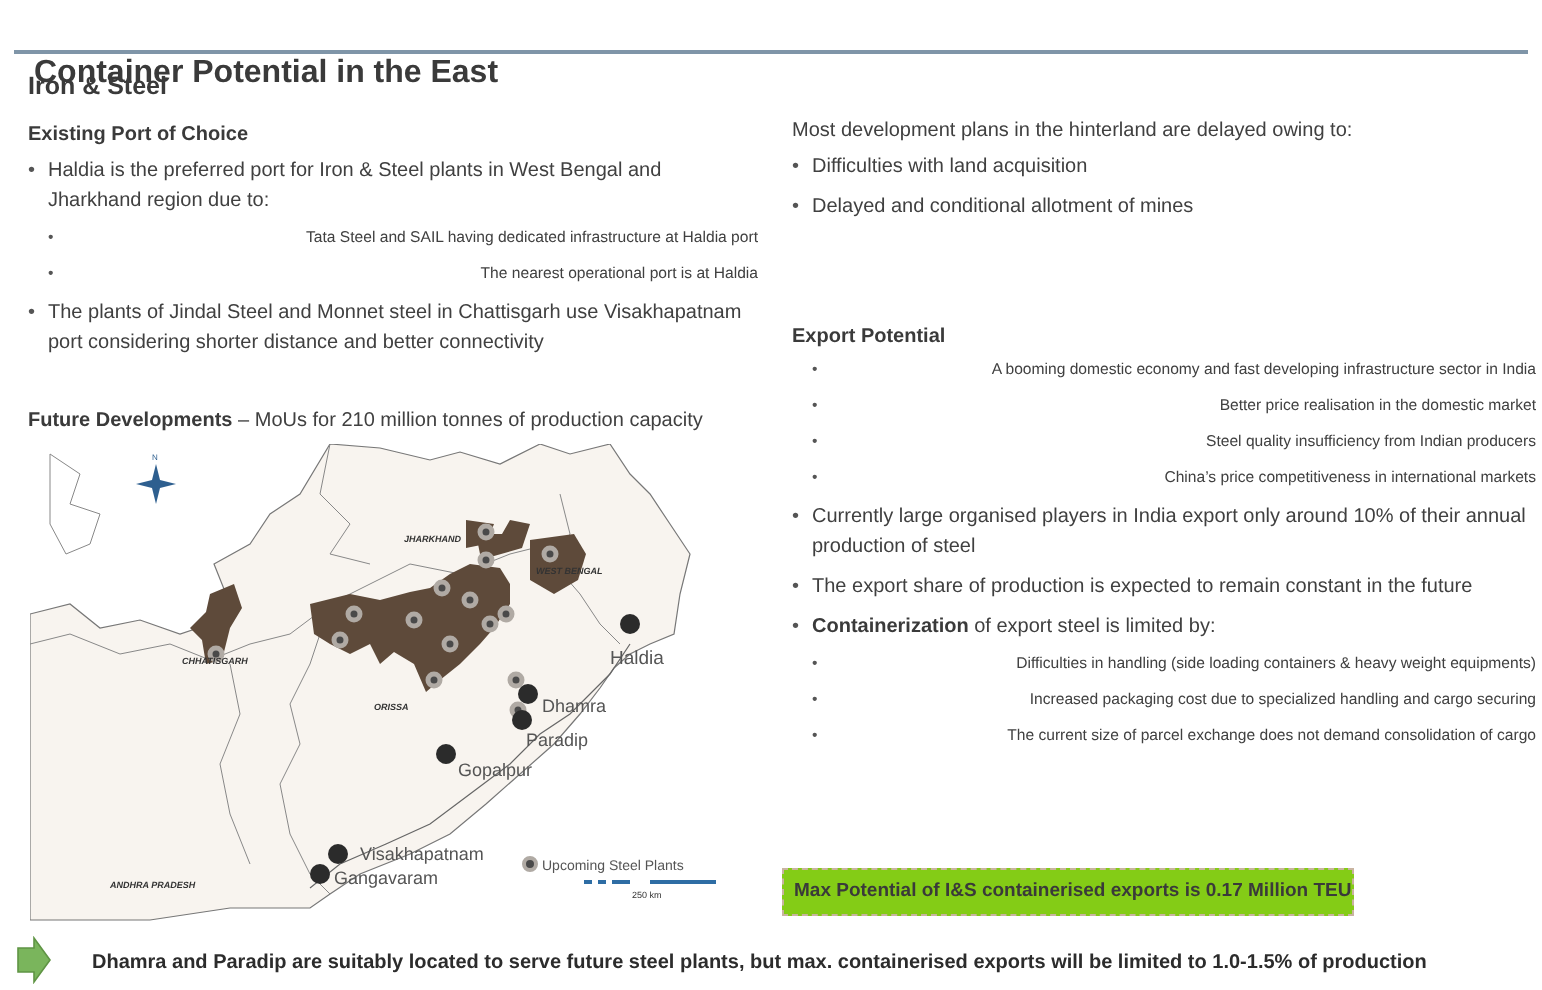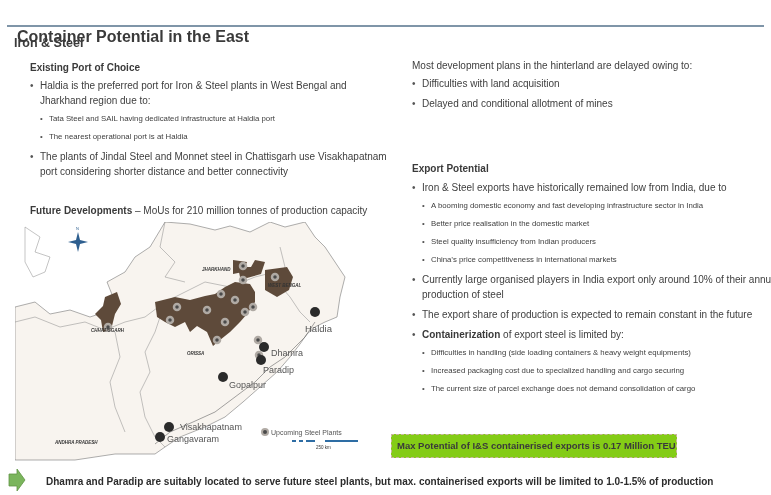--- a/index.html
+++ b/index.html
@@ -2,24 +2,24 @@
 <html><head>
 <meta charset="utf-8">
 <style>
   html, body { margin:0; padding:0; background:#ffffff; }
   body { width:771px; height:495px; position:relative; overflow:hidden;
          font-family:"Liberation Sans", "DejaVu Sans", sans-serif; color:#404040; }
   .title { position:absolute; left:17px; top:4px; font-size:16px; font-weight:bold; color:#3a3a3a;margin-top:24px; }
   .title-rule { position:absolute; left:7px; top:25px; width:757px; height:2px; background:#7f95a8; }
   .subtitle { position:absolute; left:14px; top:36px; font-size:12.5px; font-weight:bold; color:#3a3a3a; }
   .h3 { font-size:10px; font-weight:bold; color:#3a3a3a; }
-  .col { position:absolute;margin-left:16px; }
+  .col { position:absolute; }
   .b1 { font-size:10px; line-height:15px; position:relative; padding-left:10px; margin:0; }
   .b1::before { content:"•"; position:absolute; left:0; top:0; color:#555; }
-  .b2 { font-size:7.8px; line-height:12px; position:relative; padding-left:19px; margin:0; }
+  .b2 { font-size:7.8px; line-height:12px; position:relative; padding-left:19px; margin:0;text-align:right; }
   .b2::before { content:"•"; position:absolute; left:10px; top:0; color:#555; }
   .b1 .bold { font-weight:bold; color:#3a3a3a; }
   .gap6 { margin-top:6px; } .gap5 { margin-top:5px; }
   .map { position:absolute; left:15px; top:222px; width:370px; height:240px; }
   .map-label { font-family:"Liberation Sans", sans-serif; }
   .callout { position:absolute; left:391px; top:434px; width:286px; height:24px;
              background:#84cc16; border:1px dashed #c9b4a0; box-sizing:border-box;
              font-size:9.5px; font-weight:bold; color:#3a3a3a; line-height:22px; padding-left:5px; }
   .footer { position:absolute; left:34px; top:476px; font-size:10px; font-weight:bold; color:#2c2c2c;padding-left:12px; }
   .arrow { position:absolute; left:7px; top:468px; }
@@ -117,21 +117,20 @@
 </svg>
 
 <div class="col" style="left:396px; top:60px; width:370px;">
   <div style="font-size:10px;">Most development plans in the hinterland are delayed owing to:</div>
   <p class="b1" style="margin-top:5px;">Difficulties with land acquisition</p>
   <p class="b1" style="margin-top:5px;">Delayed and conditional allotment of mines</p>
 </div>
 
 <div class="col" style="left:396px; top:163px; width:372px;">
   <div class="h3">Export Potential</div>
-  <p class="b1 gap6">Iron &amp; Steel exports have historically remained low from India, due to</p>
   <p class="b2 gap5">A booming domestic economy and fast developing infrastructure sector in India</p>
   <p class="b2 gap6">Better price realisation in the domestic market</p>
   <p class="b2 gap6">Steel quality insufficiency from Indian producers</p>
   <p class="b2 gap6">China’s price competitiveness in international markets</p>
   <p class="b1 gap6">Currently large organised players in India export only around 10% of their annual production of steel</p>
   <p class="b1 gap5">The export share of production is expected to remain constant in the future</p>
   <p class="b1 gap5"><span class="bold">Containerization</span><span> of export steel is limited by:</span></p>
   <p class="b2 gap5">Difficulties in handling (side loading containers &amp; heavy weight equipments)</p>
   <p class="b2 gap6">Increased packaging cost due to specialized handling and cargo securing</p>
   <p class="b2 gap6">The current size of parcel exchange does not demand consolidation of cargo</p>

